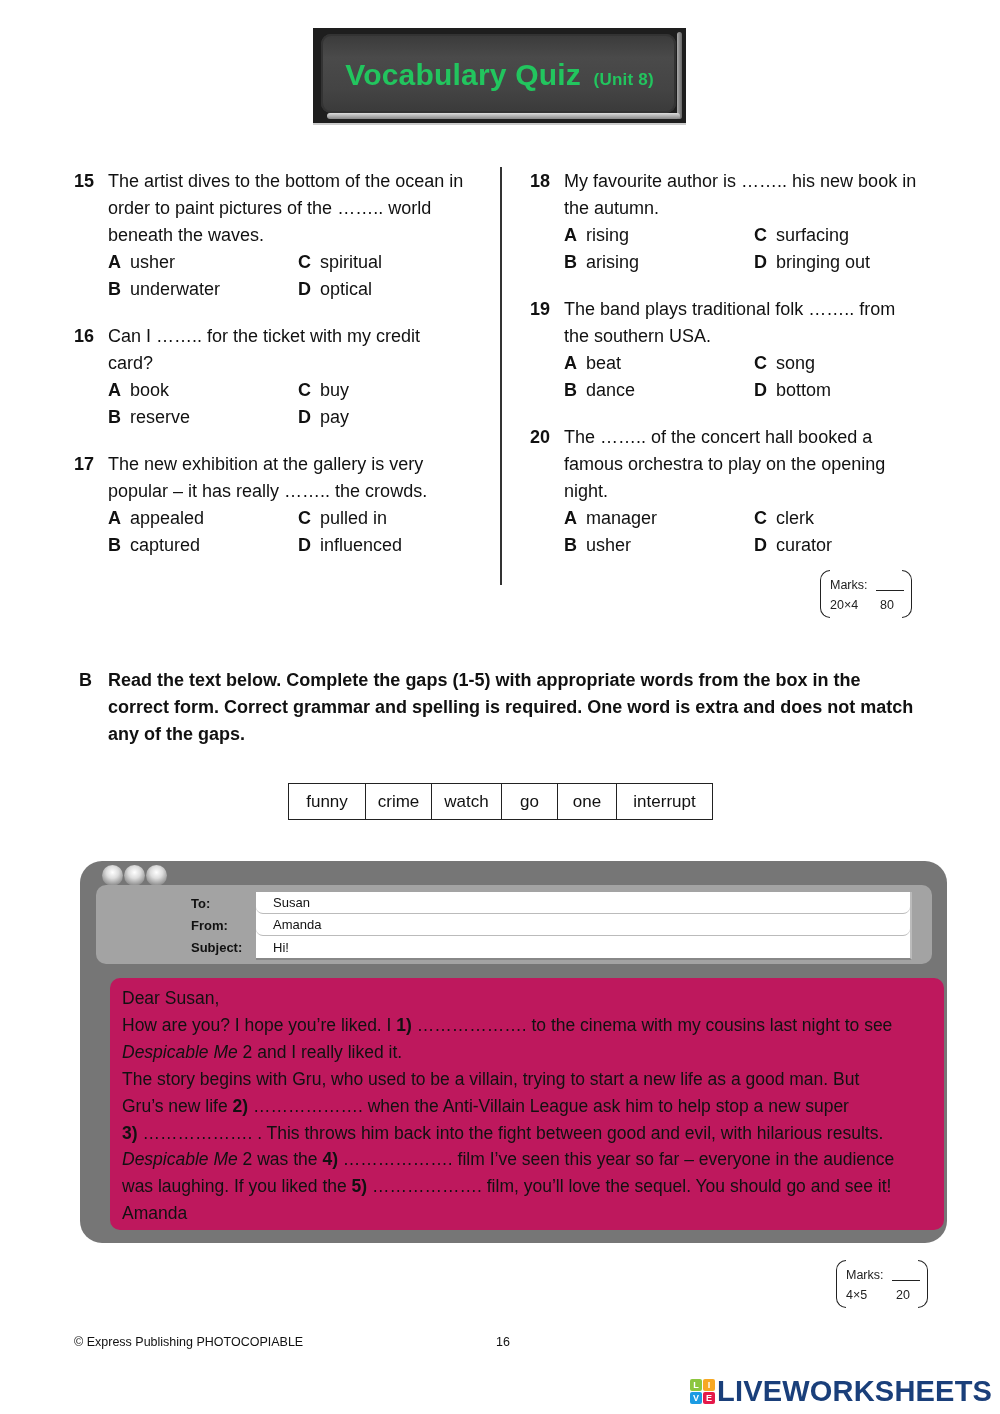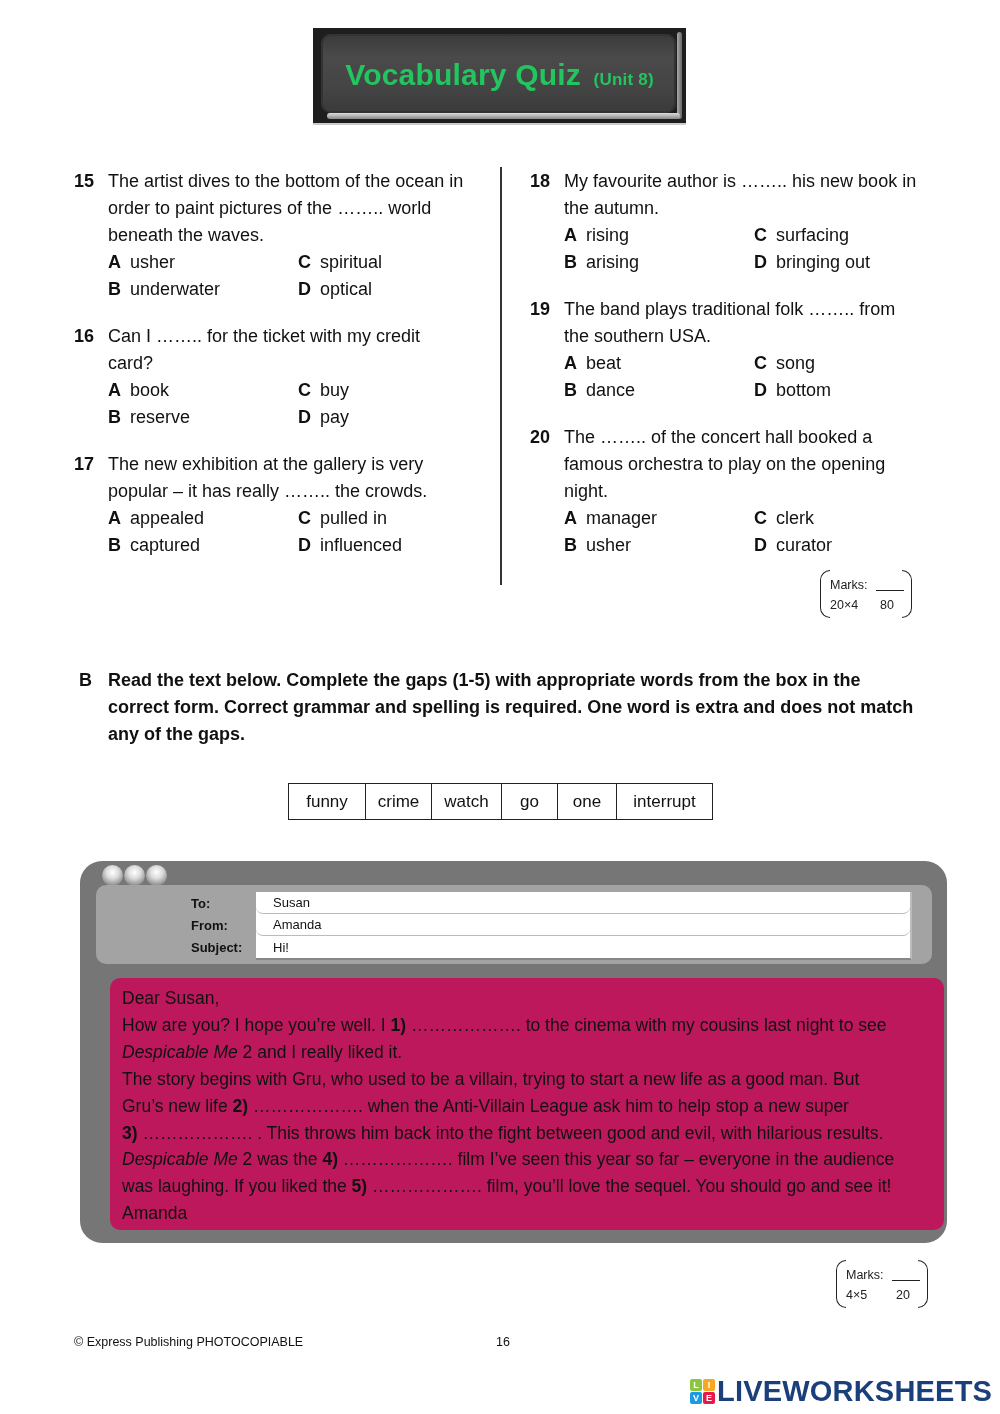--- a/index.html
+++ b/index.html
@@ -224,21 +224,21 @@
       <div>Subject:</div>
     </div>
     <div class="fields">
       <div class="row">Susan</div>
       <div class="row">Amanda</div>
       <div class="row">Hi!</div>
     </div>
   </div>
   <div class="body">
     <div>Dear Susan,</div>
-    <div><span>How are you? I hope you’re well. I </span><b>1)</b><span> ………………. to the cinema with my cousins last night to see</span></div>
+    <div><span>How are you? I hope you’re liked. I </span><b>1)</b><span> ………………. to the cinema with my cousins last night to see</span></div>
     <div><i>Despicable Me</i><span> 2</span><span> and I really liked it.</span></div>
     <div>The story begins with Gru, who used to be a villain, trying to start a new life as a good man. But</div>
     <div><span>Gru’s new life </span><b>2)</b><span> ………………. when the Anti-Villain League ask him to help stop a new super</span></div>
     <div><b>3)</b><span> ………………. . This throws him back into the fight between good and evil, with hilarious results.</span></div>
     <div><i>Despicable Me</i><span> 2</span><span> was the </span><b>4)</b><span> ………………. film I’ve seen this year so far – everyone in the audience</span></div>
     <div><span>was laughing. If you liked the </span><b>5)</b><span> ………………. film, you’ll love the sequel. You should go and see it!</span></div>
     <div>Amanda</div>
   </div>
 </div>
 

